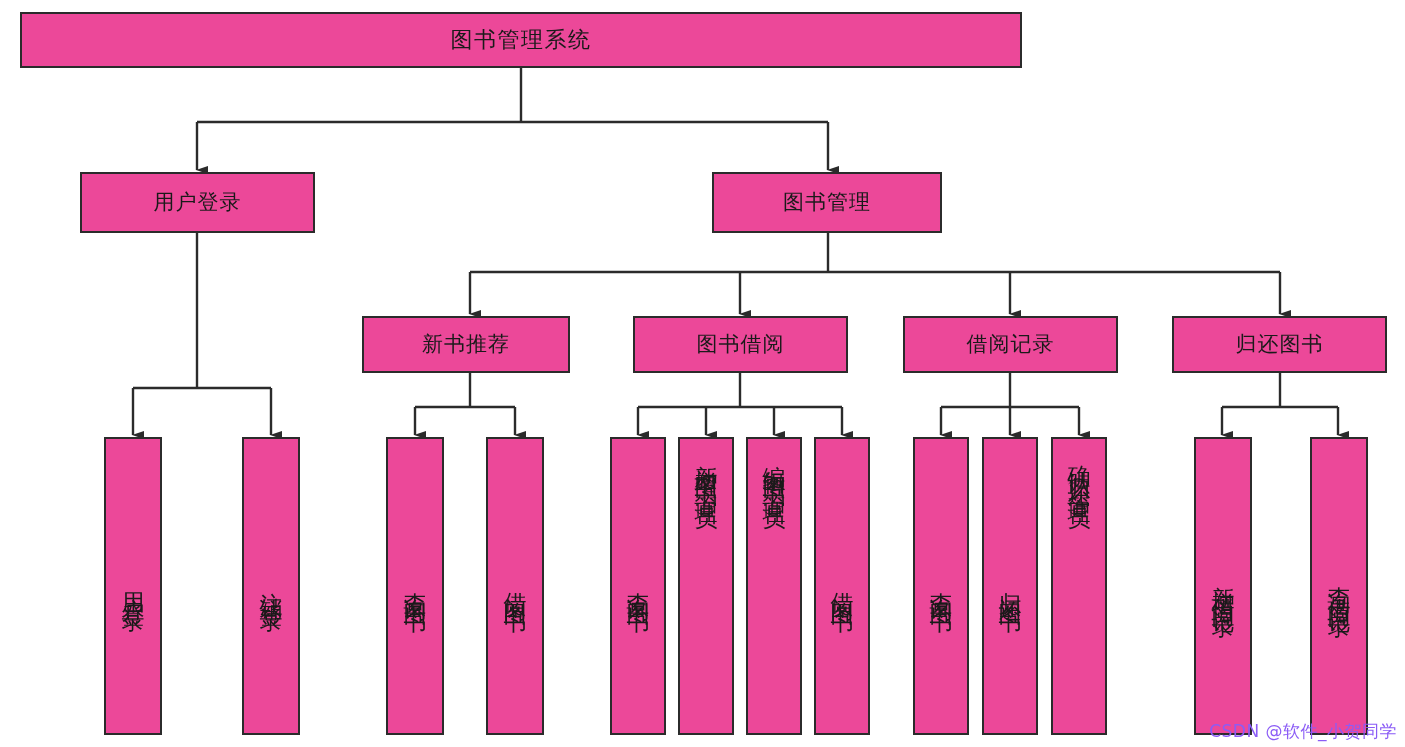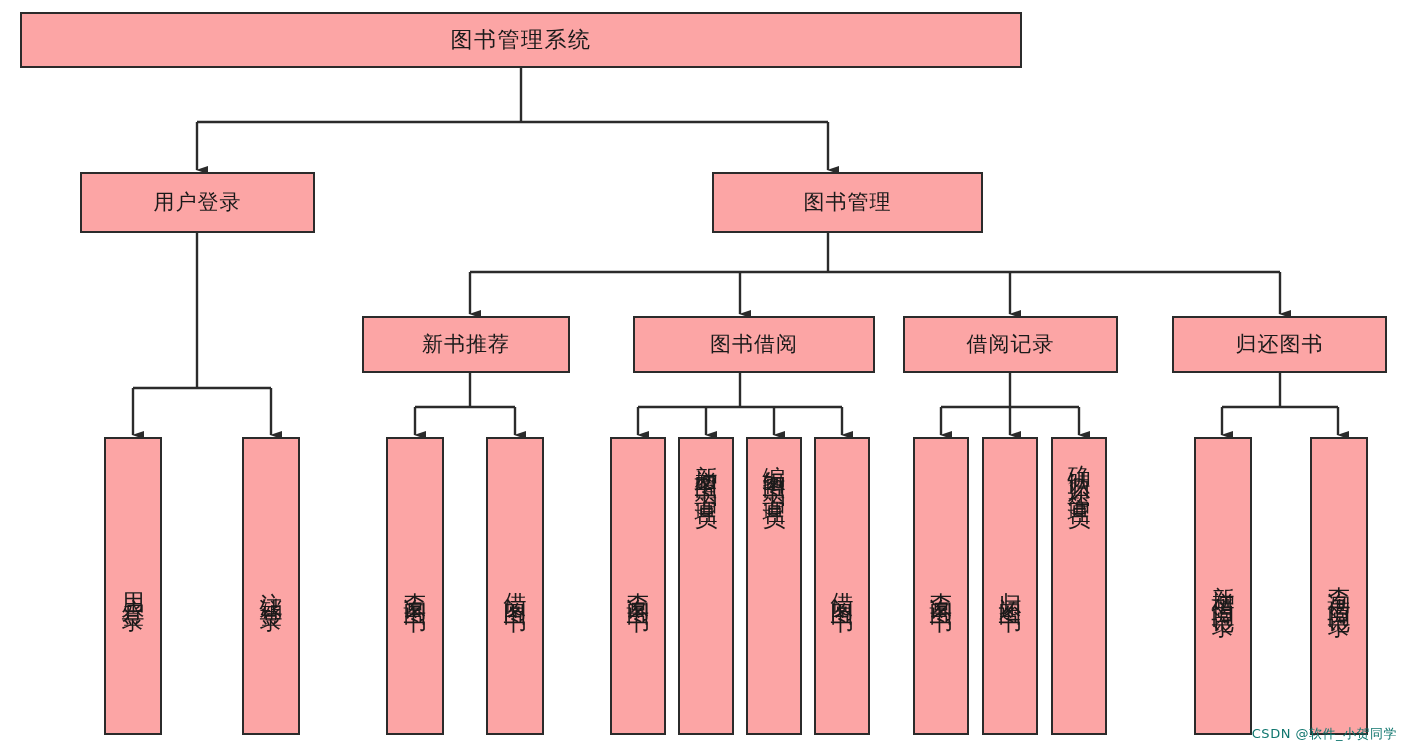--- a/index.html
+++ b/index.html
@@ -22,21 +22,21 @@
     position: absolute;
     left: 0;
     top: 0;
     width: 1405px;
     height: 747px;
     pointer-events: none;
   }
   .node {
     position: absolute;
     box-sizing: border-box;
-    background: #fca5a5;
+    background: #ec4899;
     border: 2px solid #2b2b2b;
     display: flex;
     align-items: center;
     justify-content: center;
     color: #1a1a1a;
   }
   .node .label {
     display: block;
     text-align: center;
     line-height: 1.12;
@@ -66,22 +66,22 @@
     margin: 0 auto;
   }
   .node.vert.centered {
     align-items: center;
     padding-top: 0;
   }
   .watermark {
     position: absolute;
     right: 8px;
     bottom: 4px;
-    font-size: 13px;
-    color: #0f766e;
+    font-size: 17px;
+    color: #8b5cf6;
     letter-spacing: 0.5px;
     white-space: nowrap;
     font-family: "DejaVu Sans", "Liberation Sans", sans-serif;
   }
 </style>
 </head>
 <body>
 
 <div id="canvas">
 
@@ -136,29 +136,29 @@
   </svg>
 
   <div class="node horiz root" style="left:20px; top:12px; width:1002px; height:56px;">
     <span class="label">图书管理系统</span>
   </div>
 
   <div class="node horiz" style="left:80px; top:172px; width:235px; height:61px;">
     <span class="label">用户登录</span>
   </div>
 
-  <div class="node horiz" style="left:712px; top:172px; width:271px; height:61px;">
+  <div class="node horiz" style="left:712px; top:172px; width:230px; height:61px;">
     <span class="label">图书管理</span>
   </div>
 
   <div class="node horiz" style="left:362px; top:316px; width:208px; height:57px;">
     <span class="label">新书推荐</span>
   </div>
 
-  <div class="node horiz" style="left:633px; top:316px; width:242px; height:57px;">
+  <div class="node horiz" style="left:633px; top:316px; width:215px; height:57px;">
     <span class="label">图书借阅</span>
   </div>
 
   <div class="node horiz" style="left:903px; top:316px; width:215px; height:57px;">
     <span class="label">借阅记录</span>
   </div>
 
   <div class="node horiz" style="left:1172px; top:316px; width:215px; height:57px;">
     <span class="label">归还图书</span>
   </div>

